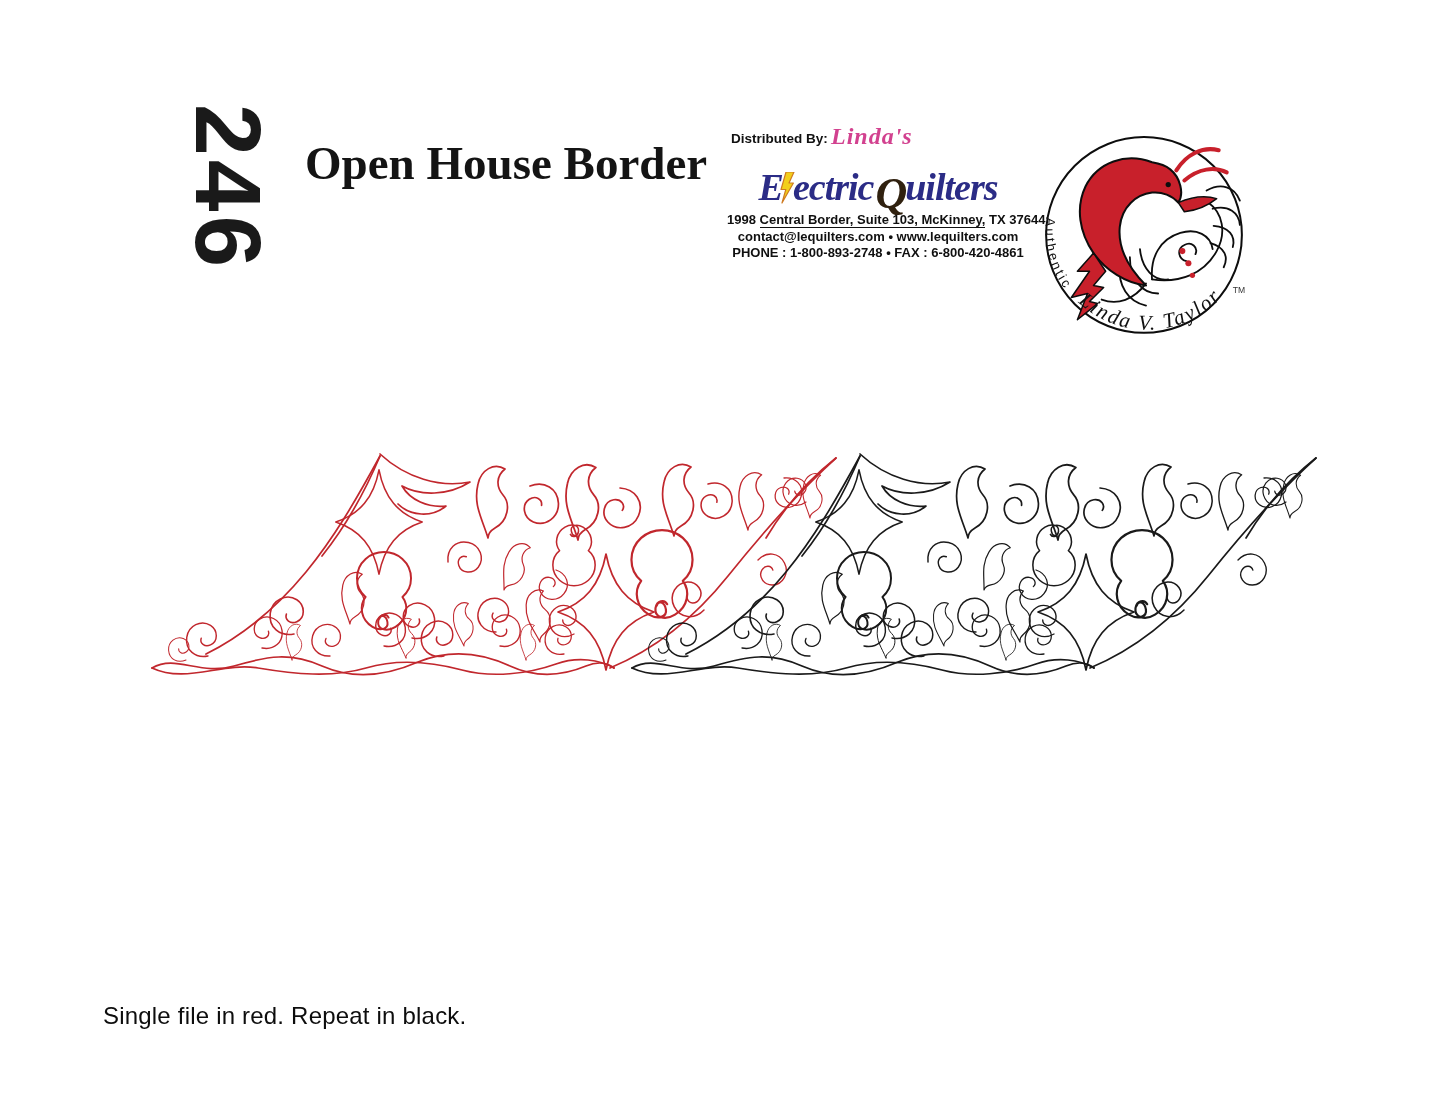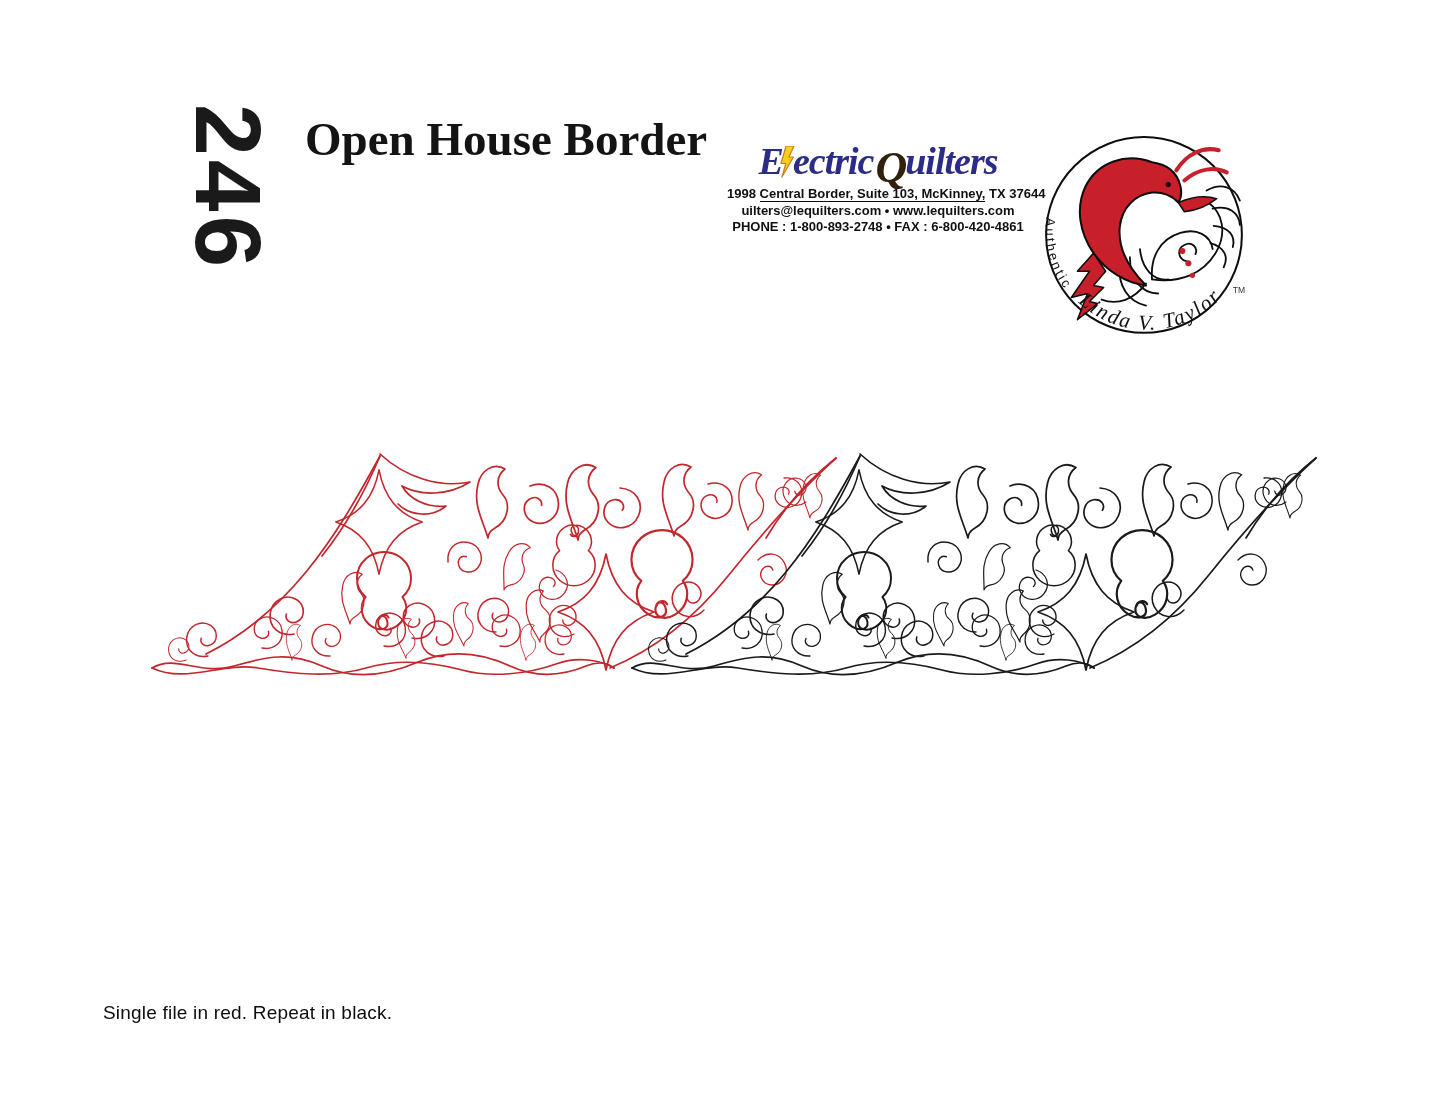--- a/index.html
+++ b/index.html
@@ -7,21 +7,21 @@
        font-family:"Liberation Sans",sans-serif;color:#111;}
 
   
   .pattern-number{
     position:absolute;left:181px;top:104px;
     writing-mode:vertical-rl;
     font-size:93px;font-weight:700;letter-spacing:4px;color:#1a1a1a;
     font-family:"Liberation Sans",sans-serif;line-height:1;
   }
   .doc-title{
-    position:absolute;left:305px;top:112px;width:410px;
+    position:absolute;left:305px;top:136px;width:410px;
     font-family:"Liberation Serif",serif;font-weight:700;
     font-size:47px;letter-spacing:0px;color:#141414;white-space:nowrap;
   }
 
   
   .dist{position:absolute;left:727px;top:127px;width:302px;}
   .dist-row1{position:relative;height:26px;}
   .dist-label{position:absolute;left:4px;top:4px;font-size:13.5px;font-weight:700;color:#111;}
   .brand-script{
     position:absolute;left:104px;top:-4px;
@@ -42,39 +42,43 @@
              line-height:16.5px;color:#101010;white-space:nowrap;}
   .addr-underline{border-bottom:1.5px solid #101010;}
 
   
   .logo-wrap{position:absolute;left:1033px;top:128px;width:222px;height:222px;}
 
   
   .pattern-wrap{position:absolute;left:140px;top:436px;width:1220px;height:252px;}
 
   
-  .caption{position:absolute;left:103px;top:1002px;font-size:19px;
+  .caption{position:absolute;left:103px;top:1002px;font-size:24px;
            font-weight:500;color:#0d0d0d;letter-spacing:0.2px;}
 </style>
 </head>
 <body>
 
 <div class="pattern-number">246</div>
 
 <div class="doc-title">Open House Border</div>
 
 <div class="dist">
+  <div class="dist-row1">
+    <span class="dist-label">Distributed By:</span>
+    <span class="brand-script">Linda's</span>
+  </div>
   <div class="brand-line">
     <span>E</span><svg class="bolt-icon" width="15" height="32" viewBox="0 0 15 32">
         <path d="M6,0 L14,0 L9,11 L13.4,11 L2,31 L5.8,17.5 L1,17.5 Z" fill="#f2cf1b" stroke="#cf7a22" stroke-width="1.2" stroke-linejoin="round"></path>
       </svg><span>ectric</span><span class="brand-q">Q</span><span>uilters</span>
   </div>
   <div class="dist-addr">
     <div><span>1998 </span><span class="addr-underline">Central Border, Suite 103, McKinney,</span><span> TX 37644</span></div>
-    <div>uilters@lequilters.com • www.lequilters.com</div>
+    <div>contact@lequilters.com • www.lequilters.com</div>
     <div>PHONE : 1-800-893-2748 • FAX : 6-800-420-4861</div>
   </div>
 </div>
 
 <div class="logo-wrap">
   <svg width="222" height="222" viewBox="0 0 220 220">
     <defs>
       <path id="authPath" d="M14,84 A97,97 0 0 0 58,184"></path>
       <path id="namePath" d="M42,170 A100,100 0 0 0 200,150"></path>
     </defs>

